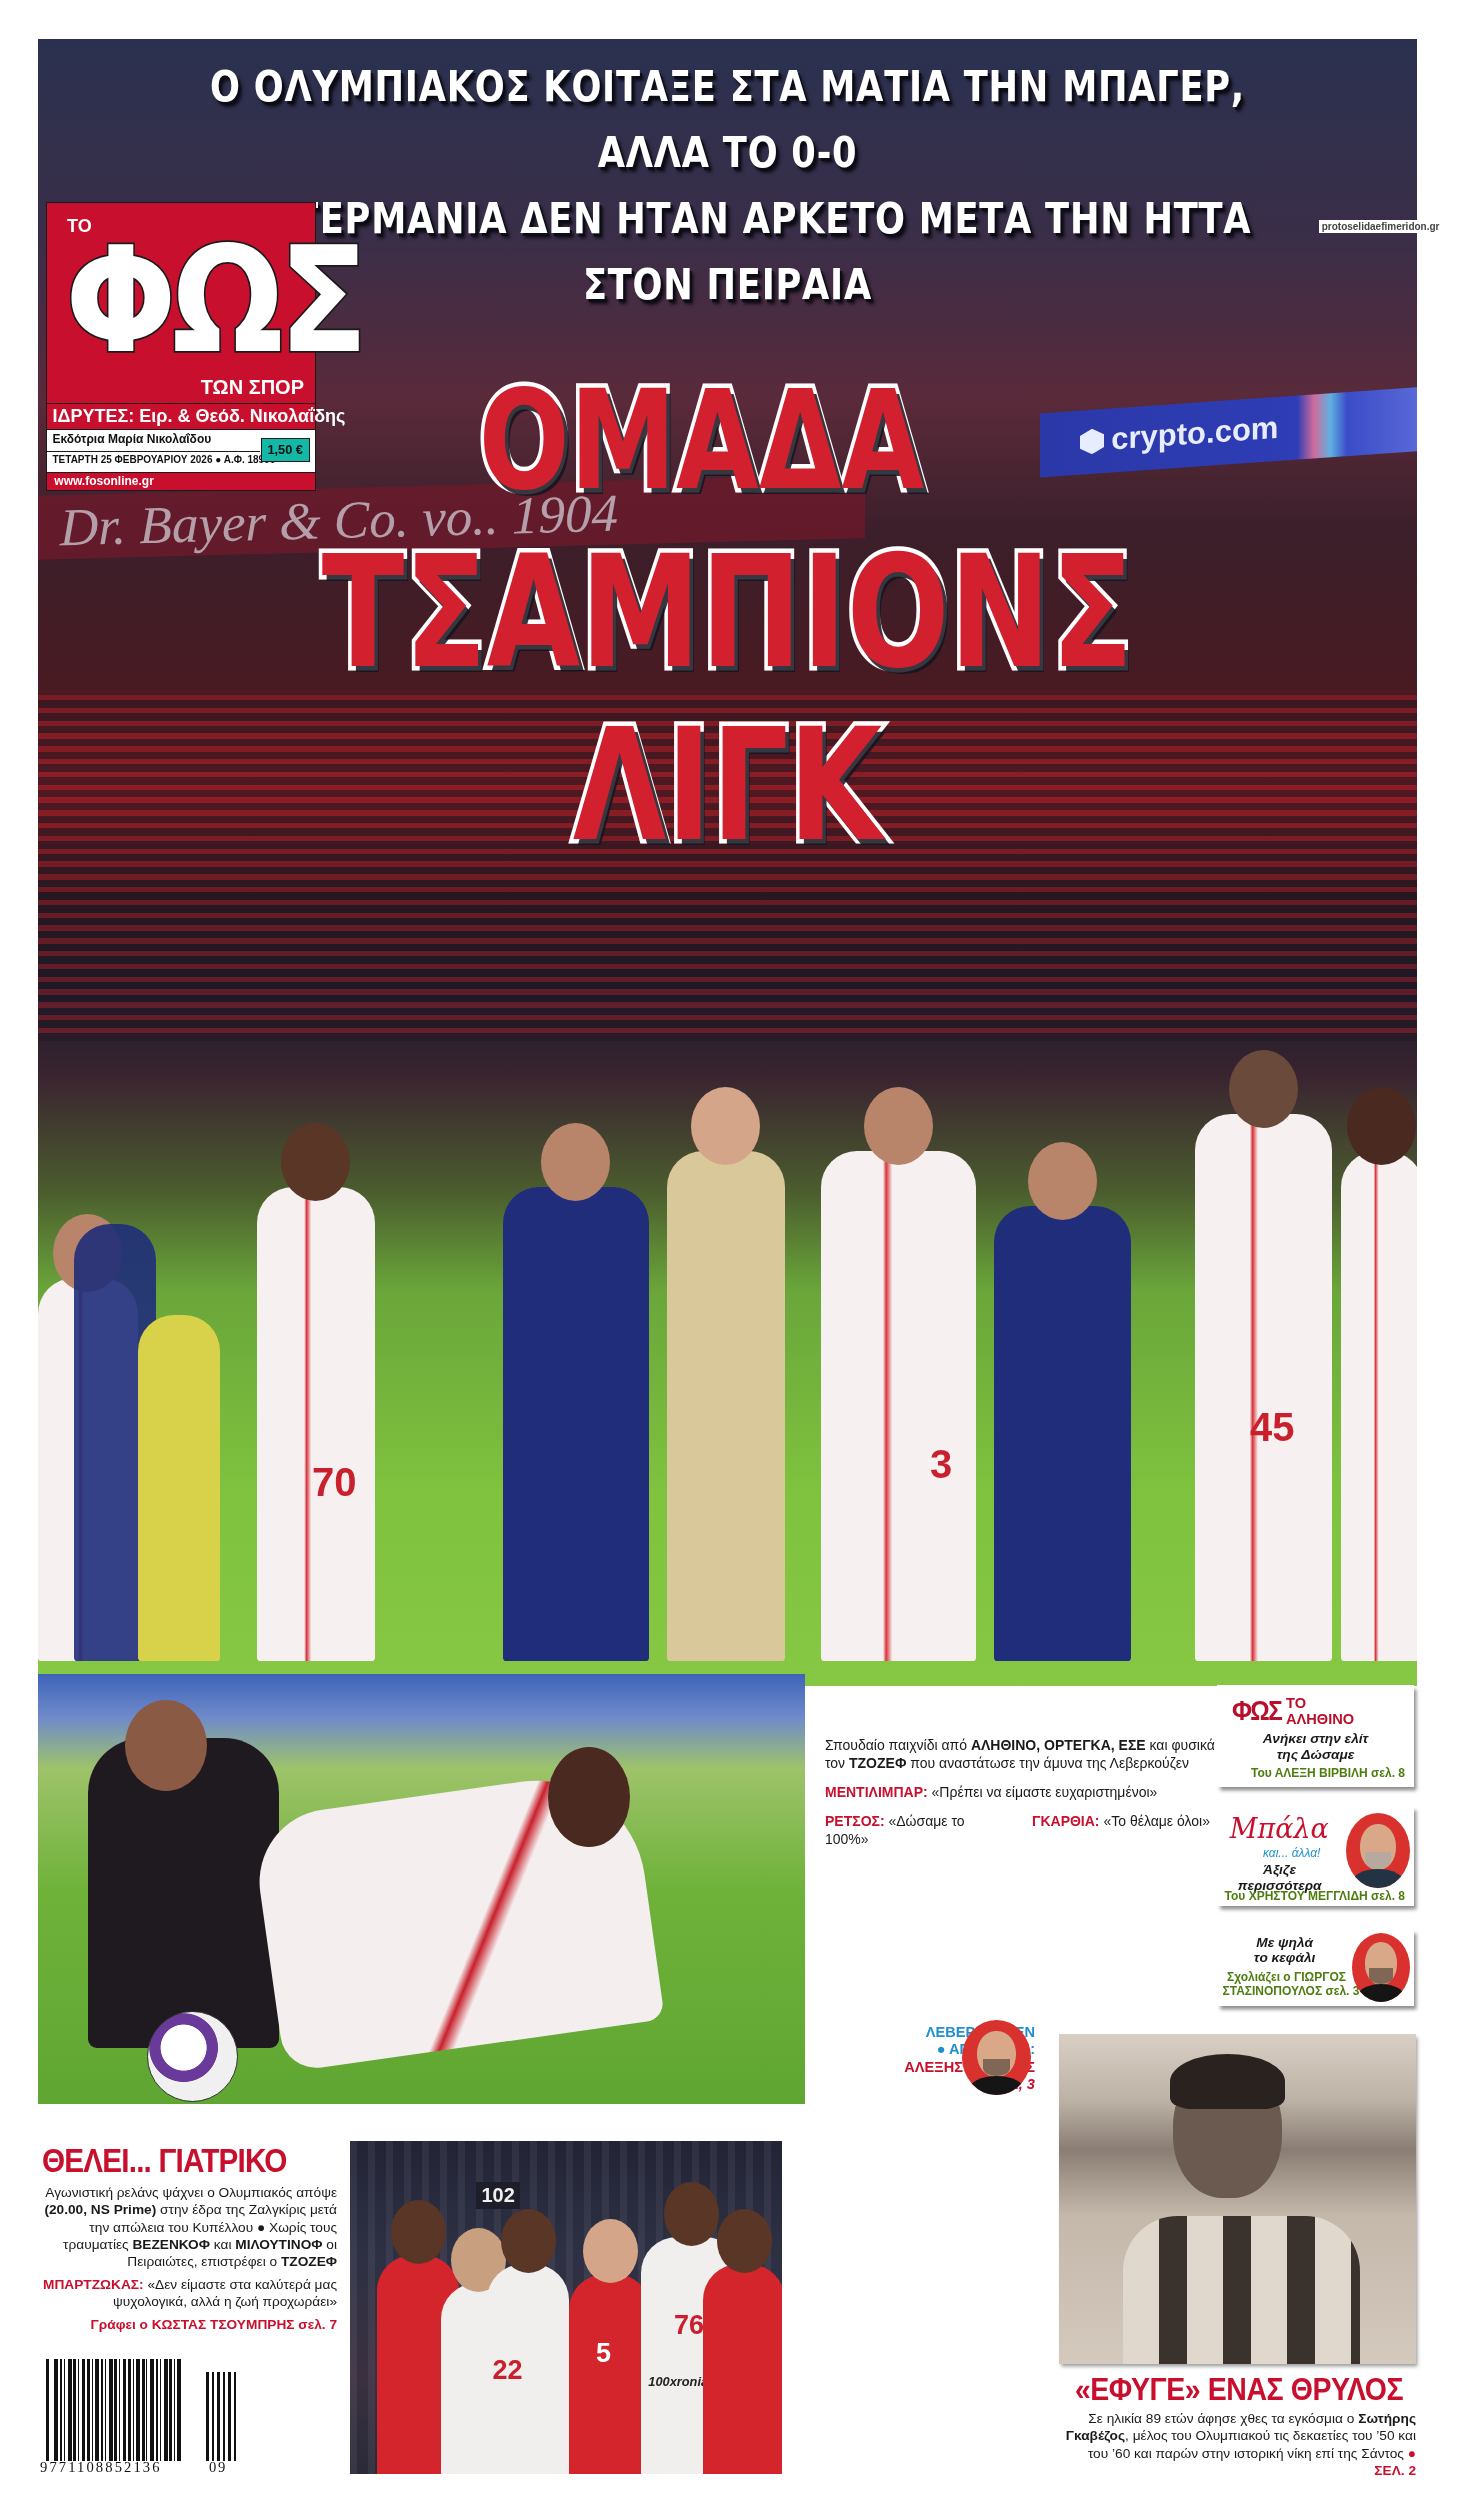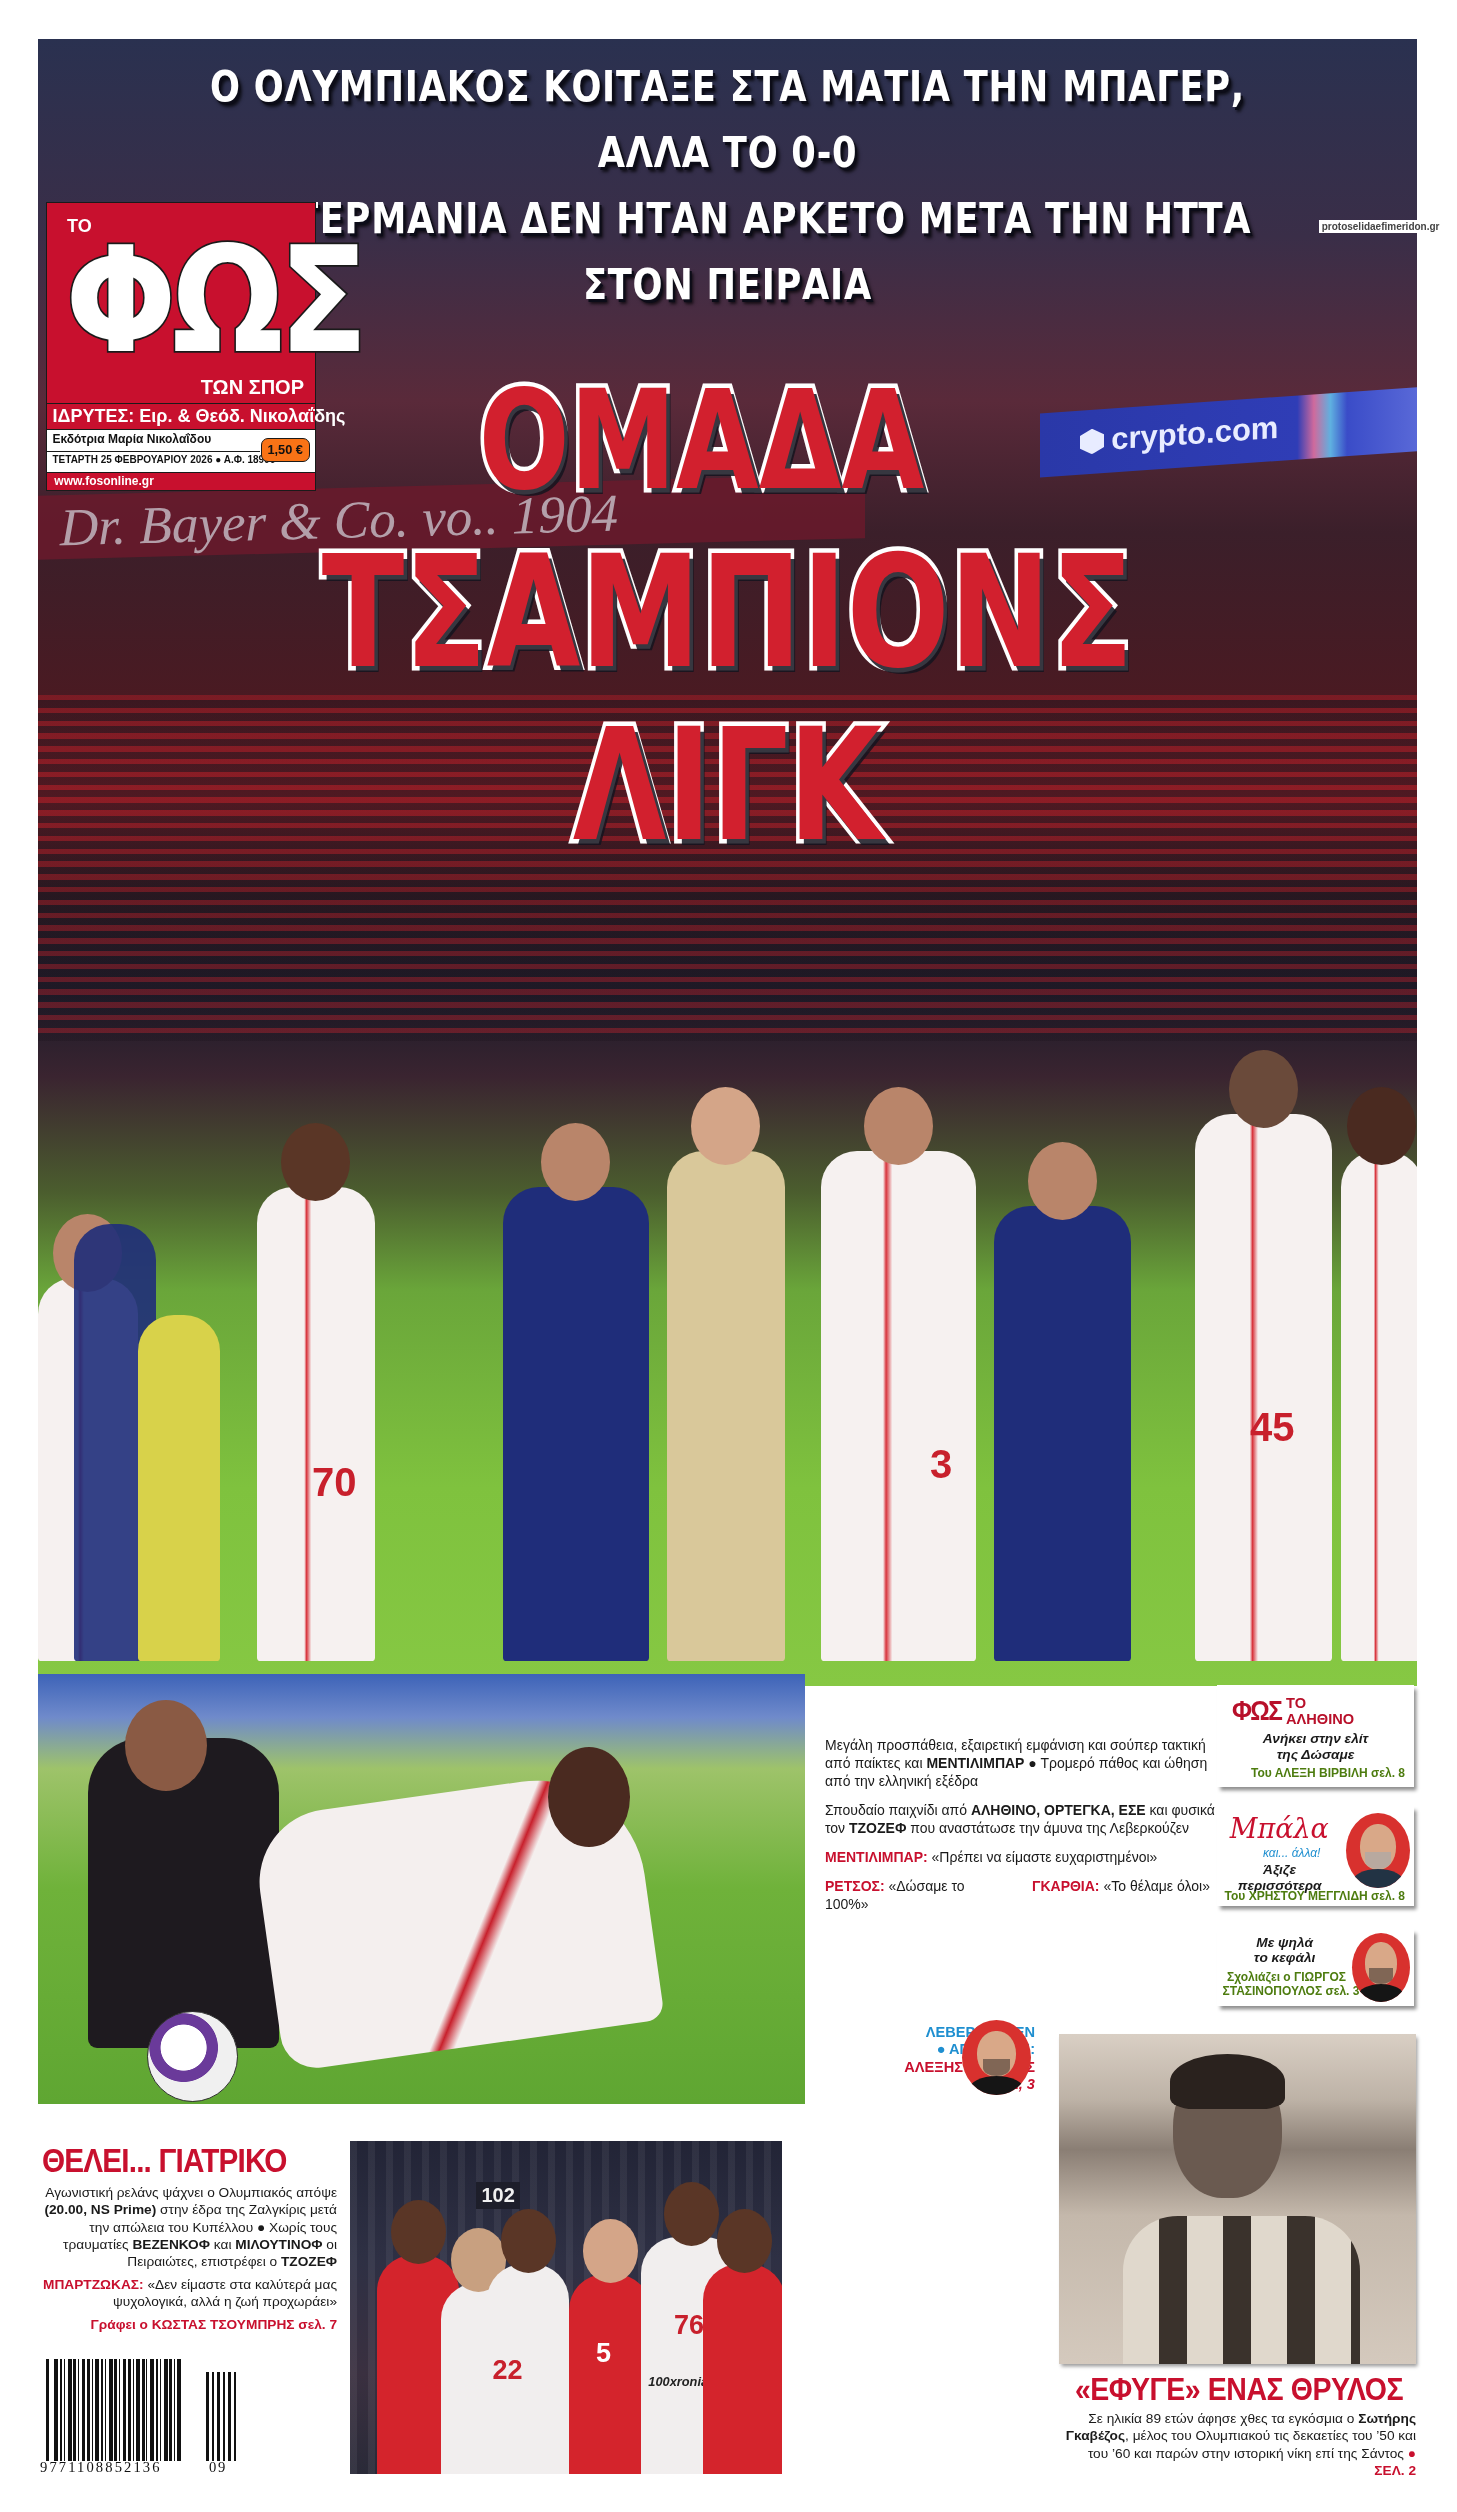--- a/index.html
+++ b/index.html
@@ -52,21 +52,21 @@
   .masthead { position: absolute; left: 46px; top: 202px; width: 270px; }
   .mast-red { background: #c8102e; height: 202px; position: relative; border: 1.8px solid #1a1a1a; }
   .mast-to { position: absolute; left: 20px; top: 12.8px; color: #fff; font-weight: bold; font-size: 18px; }
   .mast-logo { position: absolute; left: 18px; top: 20px; color: #fff; font-family: "DejaVu Sans", sans-serif; font-weight: bold; font-size: 146px; line-height: 155px; transform: scaleX(0.9); transform-origin: left top; letter-spacing: -5.5px; -webkit-text-stroke: 3.6px #1a1a1a; paint-order: stroke fill; }
   .mast-ton { position: absolute; right: 11px; bottom: 3.6px; color: #fff; font-weight: bold; font-size: 20px; }
   .mast-founders { background: #c8102e; color: #fff; font-weight: bold; font-size: 18px; padding: 1.8px 5.5px; border-left: 1.8px solid #1a1a1a; border-right: 1.8px solid #1a1a1a; white-space: nowrap; transform-origin: left; }
   .mast-info { background: #fff; border: 1.8px solid #1a1a1a; position: relative; height: 44px; }
   .mast-publisher { position: absolute; left: 5.5px; top: 2.7px; font-size: 12px; font-weight: bold; }
   .mast-date { position: absolute; left: 5.5px; top: 24.6px; font-size: 10px; font-weight: bold; white-space: nowrap; }
   .mast-divider { position: absolute; left: 0; right: 55px; top: 21px; border-top: 0.9px solid #1a1a1a; }
-  .mast-price { position: absolute; right: 5.5px; top: 8.2px; font-size: 12.8px; font-weight: bold; border: 1.4px solid #1a1a1a; border-radius: 7px; padding: 3.6px 5.5px; background: #f97316; }
+  .mast-price { position: absolute; right: 5.5px; top: 8.2px; font-size: 12.8px; font-weight: bold; border: 1.4px solid #1a1a1a; border-radius: 0; padding: 3.6px 5.5px; background: #14b8a6; }
   .mast-url { background: #c8102e; color: #fff; font-weight: bold; font-size: 12px; padding: 1.8px 7.3px; border: 1.8px solid #1a1a1a; border-top: none; }
 
   .watermark { position: absolute; left: 1319px; top: 220px; background: #fff; color: #444; font-size: 10px; font-weight: bold; padding: 0.9px 2.7px; }
 
   
   .main-headline {
     position: absolute; left: 38px; width: 1379px; text-align: center;
     color: #d2202e; font-family: "DejaVu Sans", sans-serif; font-weight: bold;
     -webkit-text-stroke: 9px #ffffff; paint-order: stroke fill;
     text-shadow: 5.5px 5.5px 0 rgba(20,20,30,0.85);
@@ -228,21 +228,20 @@
 
 <div class="inset-photo">
   <div class="p-dark"></div>
   <div class="p-dark-head"></div>
   <div class="p-white"></div>
   <div class="p-white-head"></div>
   <div class="ball"></div>
 </div>
 
 <div class="text-col">
-  <p><span>Μεγάλη προσπάθεια, εξαιρετική εμφάνιση και σούπερ τακτική από παίκτες και </span><b>ΜΕΝΤΙΛΙΜΠΑΡ</b><span> ● Τρομερό πάθος και ώθηση από την ελληνική εξέδρα</span></p>
   <p><span>Σπουδαίο παιχνίδι από </span><b>ΑΛΗΘΙΝΟ, ΟΡΤΕΓΚΑ, ΕΣΕ</b><span> και φυσικά τον </span><b>ΤΖΟΖΕΦ</b><span> που αναστάτωσε την άμυνα της Λεβερκούζεν</span></p>
   <p><span class="quote-label">ΜΕΝΤΙΛΙΜΠΑΡ:</span><span> «Πρέπει να είμαστε ευχαριστημένοι»</span></p>
   <div class="quote-row">
     <div><span class="quote-label">ΡΕΤΣΟΣ:</span><span> «Δώσαμε το 100%»</span></div>
     <div><span class="quote-label">ΓΚΑΡΘΙΑ:</span><span> «Το θέλαμε όλοι»</span></div>
   </div>
 </div>
 
 <div class="byline-box">
   <div class="bl1">ΛΕΒΕΡΚΟΥΖΕΝ</div>

